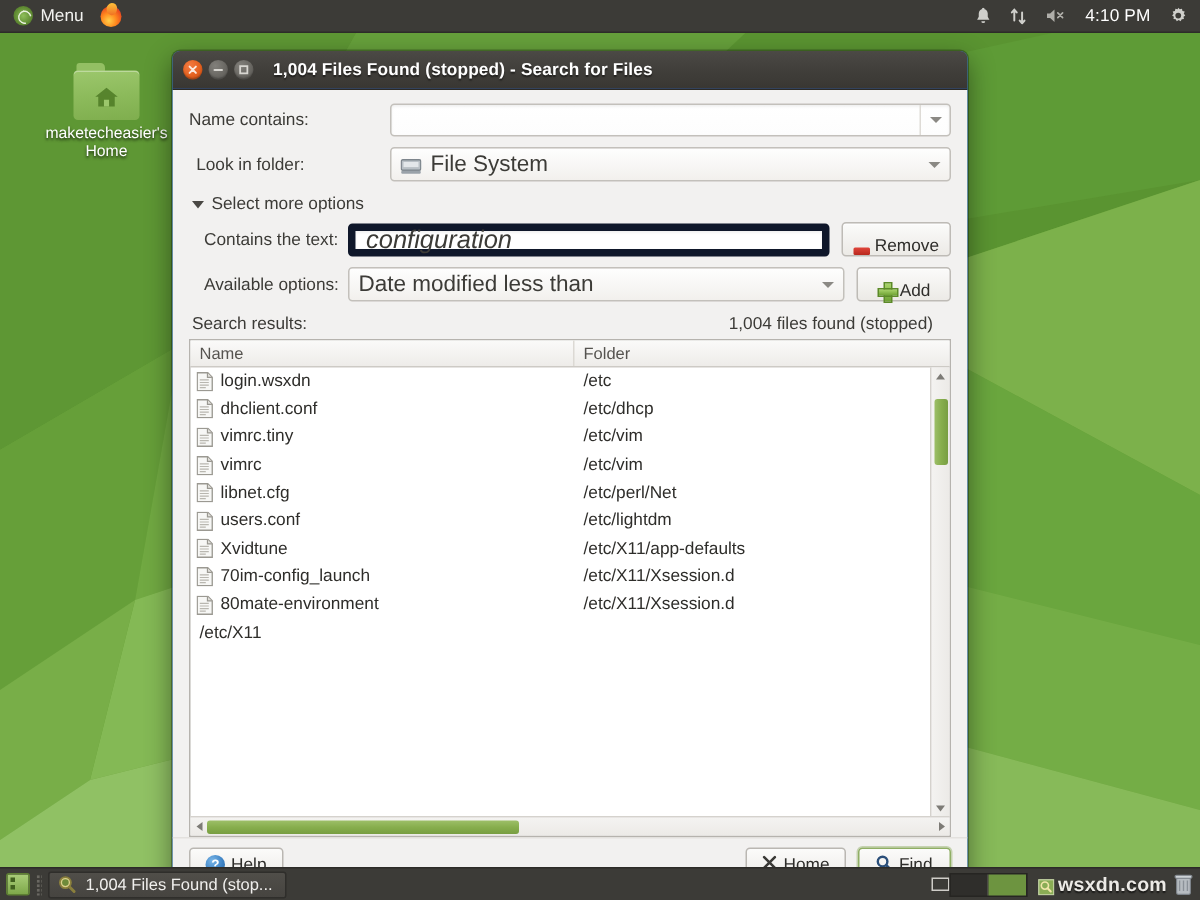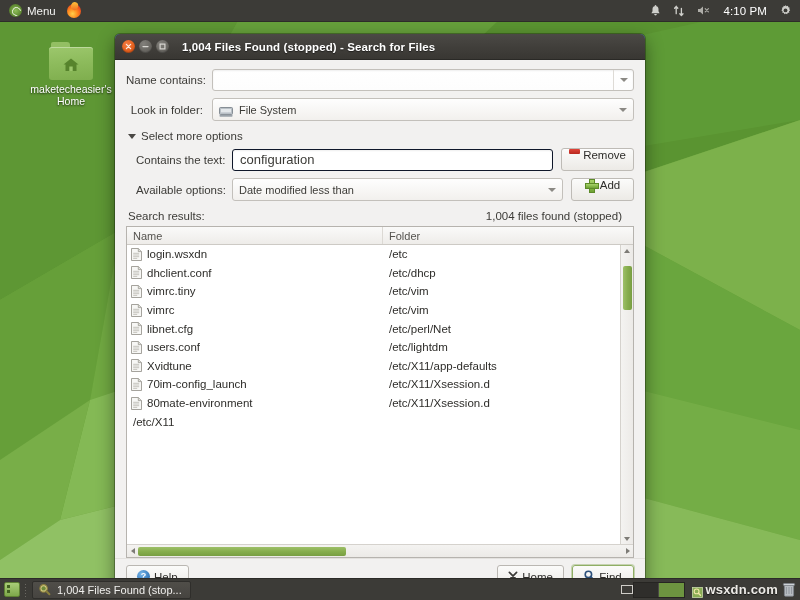--- a/index.html
+++ b/index.html
@@ -131,21 +131,21 @@
     text-shadow: 0 1px 1px rgba(0,0,0,.5);
   }
 
   #win-body {
     flex:1 1 auto;
     background:#f2f1f0;
     padding:9px 11px 0 11px;
     display:flex; flex-direction:column;
   }
 
-  .field-row { display:flex; align-items:center; margin-bottom:7px; }
+  .field-row { display:flex; align-items:center; margin-bottom:7px;gap:48px; }
   .field-label {
     font-size:11.5px; color:#3c3b37; text-align:right;
     padding-right:9px; white-space:nowrap;
   }
 
   .combo-entry {
     flex:1 1 auto; height:22px;
     background: linear-gradient(180deg,#ffffff 0%,#fdfdfd 100%);
     border:1px solid #c3c0bb; border-radius:3px;
     display:flex; align-items:center;
@@ -163,46 +163,47 @@
     width:0;height:0;border-left:4px solid transparent;border-right:4px solid transparent;
     border-top:4px solid #8b8984;
   }
 
   .combo-box {
     flex:1 1 auto; height:23px;
     background: linear-gradient(180deg,#fefefe 0%,#f2f0ed 100%);
     border:1px solid #c3c0bb; border-radius:3px;
     display:flex; align-items:center; padding:0 6px 0 6px;
   }
-  .combo-box .val { flex:1 1 auto; font-size:11px; color:#3c3b37; white-space:nowrap; overflow:hidden; }
+  .combo-box .val { flex:1 1 auto; font-size:15px; color:#3c3b37; white-space:nowrap; overflow:hidden; }
 
   .disk-ico { width:14px; height:12px; margin-right:6px; flex:0 0 14px; }
 
   .disclosure {
     display:flex; align-items:center; gap:5px;
     font-size:11.5px; color:#3c3b37;
     margin:2px 0 6px 2px;
   }
   .tri-dn { width:0;height:0;border-left:4.5px solid transparent;border-right:4.5px solid transparent;border-top:5px solid #4a4844; }
 
   .opt-row { display:flex; align-items:center; margin-bottom:7px; padding-left:10px; }
 
   .text-entry {
     flex:1 1 auto; height:22px;
-    background:#ffffff; border:1px solid #0f172a; border-radius:3px;
+    background:#ffffff; border:5px solid #0f172a; border-radius:3px;
     display:flex; align-items:center; padding-left:7px;
-    font-size:13px; color:#3c3b37;
+    font-size:17px; color:#3c3b37;
     box-shadow: inset 0 1px 2px rgba(0,0,0,.07);
+    font-style: italic;
   }
 
   .sm-btn {
     margin-left:8px; height:23px; min-width:63px;
     background: linear-gradient(180deg,#fbfbfa 0%,#eceae6 100%);
     border:1px solid #bebbb6; border-radius:3px;
-    display:flex; align-items:flex-start; justify-content:center; gap:3px;
+    display:flex; align-items:flex-end; justify-content:center; gap:3px;
     font-size:11.5px; color:#2e2d2a; padding:0 7px;
     box-shadow: 0 1px 0 rgba(255,255,255,.6) inset;
   }
   .minus-ico { width:11px; height:5px; background: linear-gradient(180deg,#e0453a,#b8281e); border-radius:1px; }
   .plus-ico { width:12px; height:12px; position:relative; }
   .plus-ico::before, .plus-ico::after {
     content:""; position:absolute; background: linear-gradient(180deg,#a8d36a,#6ea233); border:1px solid #5c8a28;
   }
   .plus-ico::before { left:4px; top:0; width:4px; height:12px; }
   .plus-ico::after  { left:0; top:4px; width:12px; height:4px; }

